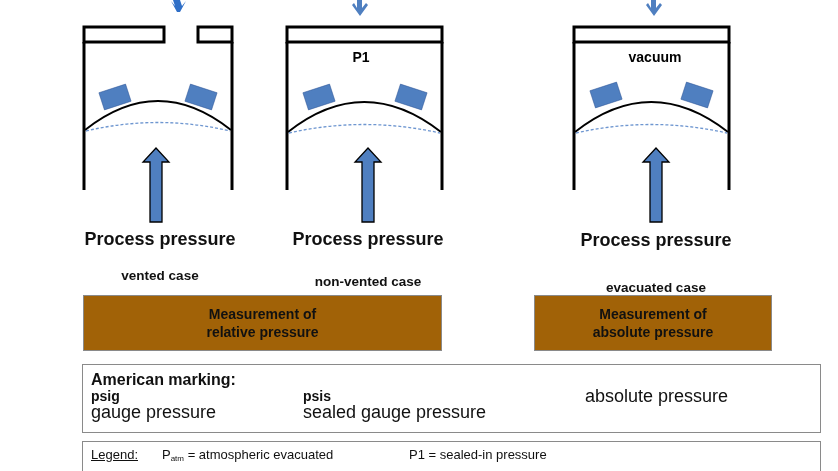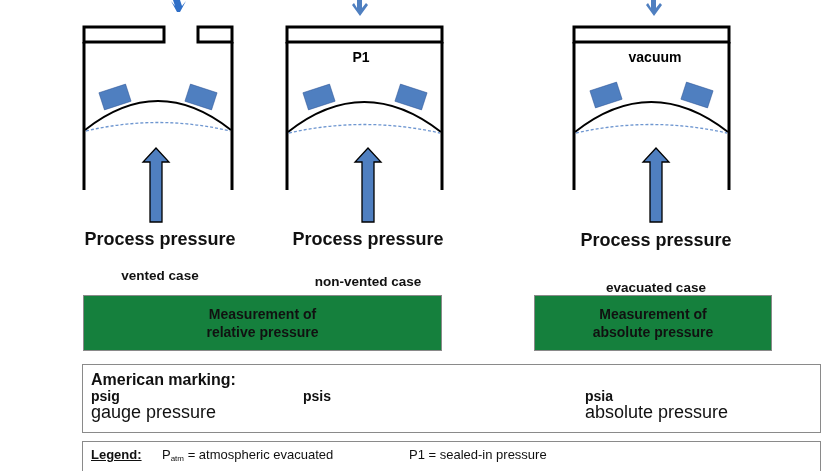--- a/index.html
+++ b/index.html
@@ -40,21 +40,21 @@
       position: absolute;
       border: 1px solid #8a8a8a;
       box-sizing: border-box;
       display: flex;
       align-items: center;
       justify-content: center;
       text-align: center;
       font-weight: bold;
       font-size: 14px;
       line-height: 18px;
-      background: #15803d;
+      background: #a16207;
     }
     .marking-box {
       position: absolute;
       left: 82px;
       top: 364px;
       width: 739px;
       height: 69px;
       border: 1px solid #8a8a8a;
       box-sizing: border-box;
       background: #ffffff;
@@ -88,21 +88,20 @@
       border: 1px solid #8a8a8a;
       box-sizing: border-box;
       background: #ffffff;
       font-size: 13px;
     }
     .legend-title {
       position: absolute;
       left: 8px;
       top: 5px;
       text-decoration: underline;
-      font-weight: bold;
     }
     .legend-item {
       position: absolute;
       top: 5px;
       white-space: nowrap;
     }
     .legend-item sub {
       font-size: 8px;
       vertical-align: -2px;
     }
@@ -185,23 +184,23 @@
 </div>
 
 <div class="marking-box">
   <div class="marking-title">American marking:</div>
   <div class="mark-col" style="left:8px;">
     <div class="mark-code">psig</div>
     <div class="mark-desc">gauge pressure</div>
   </div>
   <div class="mark-col" style="left:220px;">
     <div class="mark-code">psis</div>
+    <div class="mark-desc">sealed gauge pressure</div>
   </div>
   <div class="mark-col" style="left:502px;">
-    <div class="mark-code">psia</div>
     <div class="mark-desc">absolute pressure</div>
   </div>
 </div>
 
 <div class="legend-box">
   <span class="legend-title">Legend:</span>
   <span class="legend-item" style="left:79px;"><span>P</span><sub>atm</sub><span> = atmospheric evacuated</span></span>
   <span class="legend-item" style="left:326px;">P1 = sealed-in pressure</span>
 </div>
 

